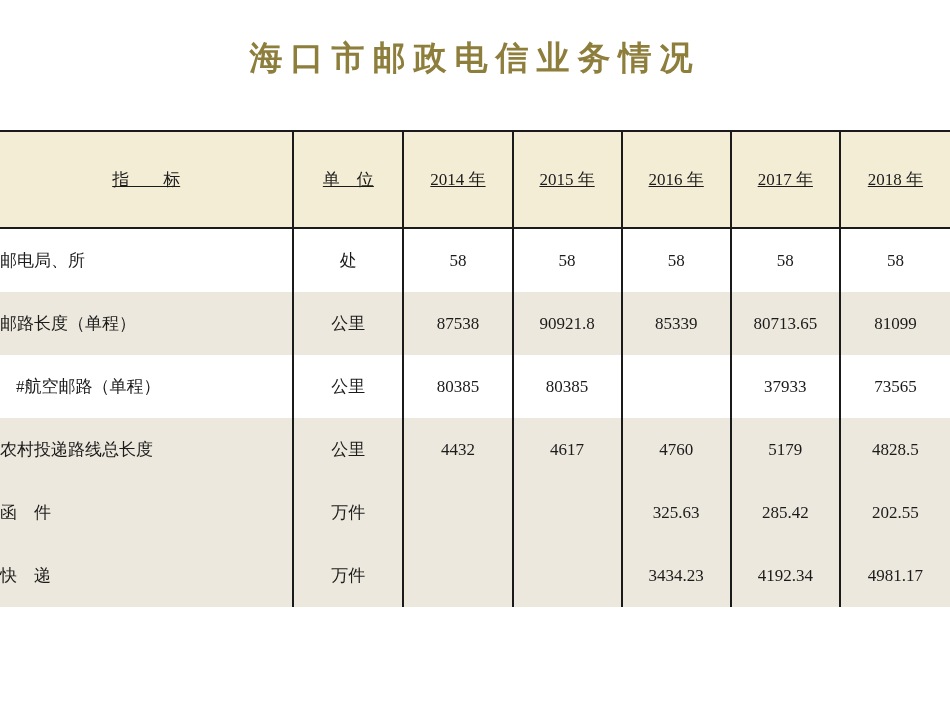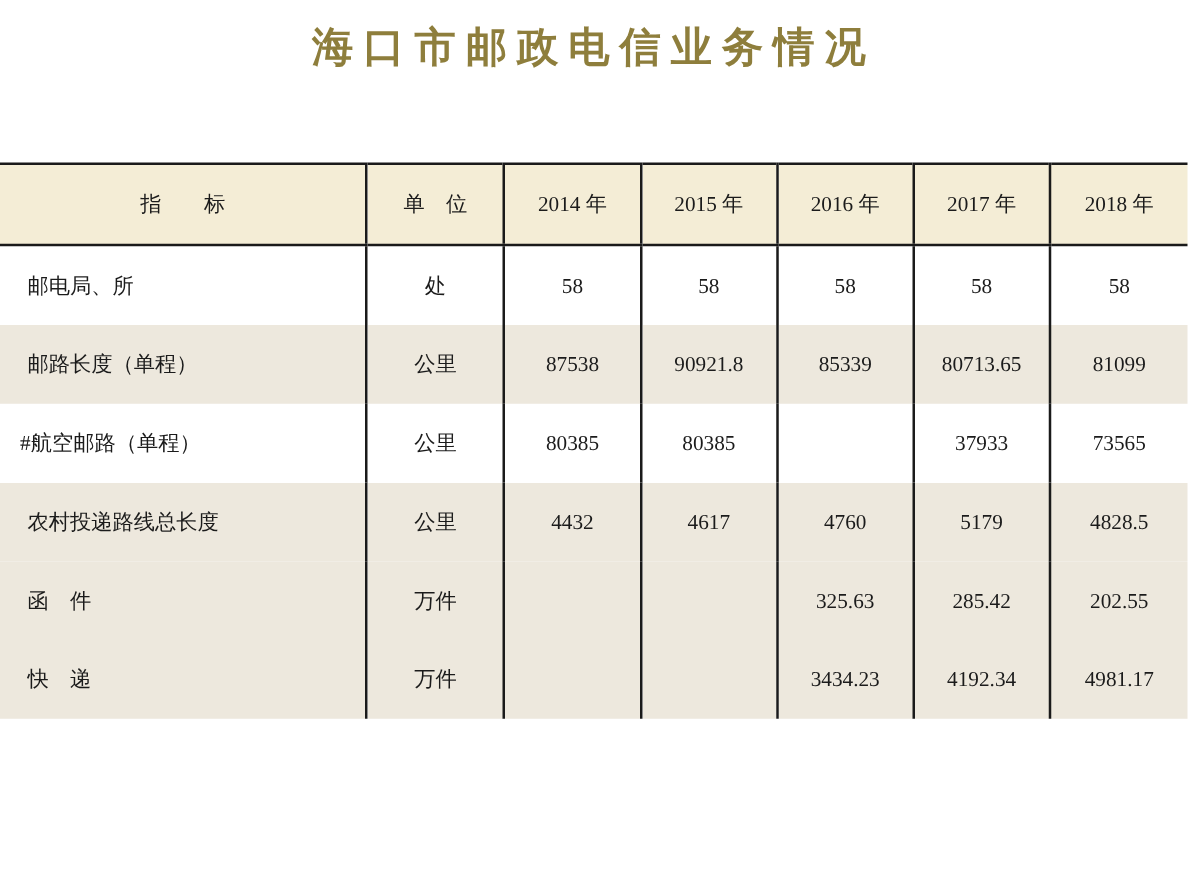--- a/index.html
+++ b/index.html
@@ -9,46 +9,46 @@
     --border:#1a1a1a;
     --text:#1b1b1b;
   }
   html,body{margin:0;padding:0;}
   body{
     width:950px;height:714px;overflow:hidden;position:relative;
     background:#ffffff;color:var(--text);
     font-family:"Liberation Serif","DejaVu Serif",serif;
   }
   .title{
-    margin:0;position:absolute;top:16px;left:0;width:950px;
+    margin:0;position:absolute;top:36px;left:0;width:950px;
     text-align:center;font-size:33px;font-weight:700;
     letter-spacing:8px;color:var(--title-color);white-space:nowrap;
   }
   table.stats{
     position:absolute;top:130px;left:0;width:950px;
     border-collapse:collapse;table-layout:fixed;
     border-top:2px solid var(--border);
   }
   col.c-ind{width:293px;}
   col.c-unit{width:110px;}
   col.c-year{width:109px;}
   col.c-year-last{width:110px;}
   th{
     height:63px;background:var(--header-bg);
     border-bottom:2px solid var(--border);
     font-weight:400;font-size:17px;text-align:center;
-    padding:0;white-space:nowrap;overflow:hidden;
+    padding:16px;white-space:nowrap;overflow:hidden;text-decoration:underline;
   }
   td{
     height:63px;font-size:17px;padding:0;
     white-space:nowrap;overflow:hidden;
   }
   th + th, td + td{border-left:2px solid var(--border);}
   tr.alt td{background:var(--alt-bg);}
-  td.ind{text-align:left;padding-left:22px;}
+  td.ind{text-align:left;}
   td.ind.indent{padding-left:16px;}
   td.unit, td.val{text-align:center;}
 </style>
 </head>
 <body>
 
 <h1 class="title">海口市邮政电信业务情况</h1>
 
 <table class="stats">
   <colgroup>

